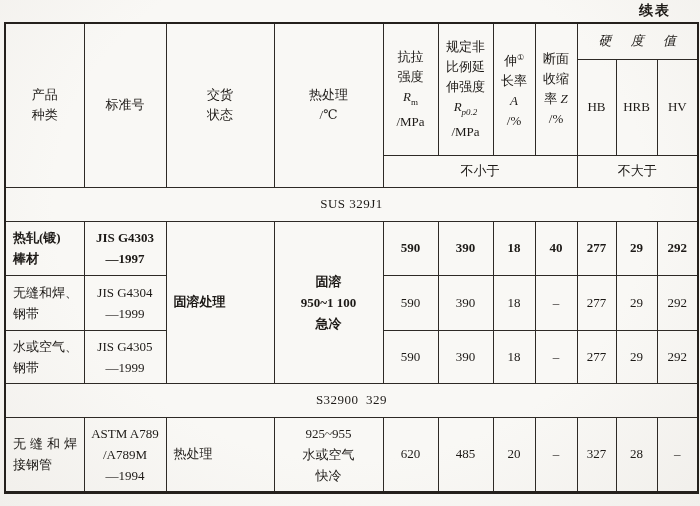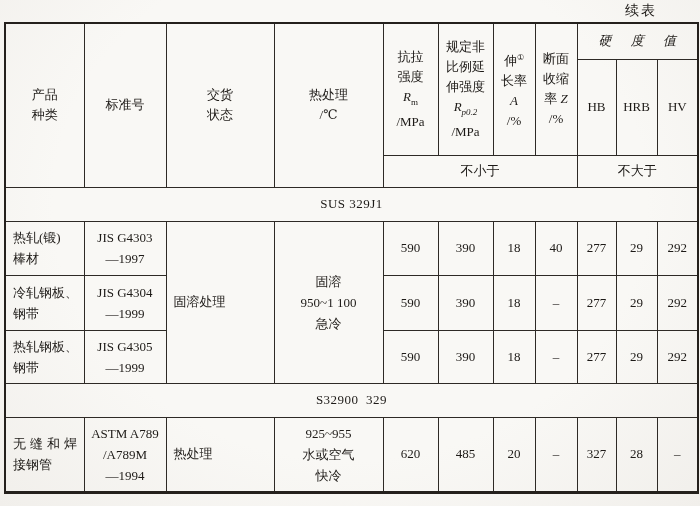--- a/index.html
+++ b/index.html
@@ -9,22 +9,22 @@
     color:#1d1a17;
     background:#f6f5f2;
   }
   .paper {
     position:relative;
     width:700px; height:506px;
     background: radial-gradient(ellipse at 50% 40%, #f9f8f5 60%, #f1efeb 100%);
     overflow:hidden;
   }
   .cont-label {
-    position:absolute; top:2px; right:43px;
-    font-size:14px; font-weight:normal; letter-spacing:2px;
+    position:absolute; top:2px; right:29px;
+    font-size:14px; font-weight:bold; letter-spacing:2px;
   }
   table.spec {
     position:absolute; left:4px; top:22px;
     width:693px;
     border-collapse:collapse;
     table-layout:fixed;
     font-size:13px;
   }
   table.spec, table.spec td {
     border:1px solid #2e2a26;
@@ -36,21 +36,21 @@
   td.leftcell { text-align:left; padding-left:7px; }
   td.section-row { white-space:pre; letter-spacing:0.5px; }
   td.hardness-lab { word-spacing:16px;font-style:italic; }
   sub { font-size:9px; }
   sup.note { font-size:8px; vertical-align:super; }
   i { font-family:"Liberation Serif","DejaVu Serif",serif; }
   .r1 { height:36px; }
   .r2 { height:96px; }
   .r3 { height:32px; }
   .r4 { height:34px; }
-  .r5 { height:54px; }
+  .r5 { height:54px;font-weight:bold; }
   .r6 { height:55px; }
   .r7 { height:53px; }
   .r8 { height:34px;padding-left:10px; }
   .r9 { height:75px;margin-left:48px; }
   .justify-first { letter-spacing:4px; }
 </style>
 </head>
 <body>
 
 <div class="paper">
@@ -147,38 +147,38 @@
       <td>590</td>
       <td>390</td>
       <td>18</td>
       <td>40</td>
       <td>277</td>
       <td>29</td>
       <td>292</td>
     </tr>
     <tr class="r6">
       <td class="leftcell">
-        <span class="ln">冷轧钢板、</span>
+        <span class="ln">无缝和焊、</span>
         <span class="ln">钢带</span>
       </td>
       <td>
         <span class="ln">JIS G4304</span>
         <span class="ln">—1999</span>
       </td>
       <td>590</td>
       <td>390</td>
       <td>18</td>
       <td>–</td>
       <td>277</td>
       <td>29</td>
       <td>292</td>
     </tr>
     <tr class="r7">
       <td class="leftcell">
-        <span class="ln">热轧钢板、</span>
+        <span class="ln">水或空气、</span>
         <span class="ln">钢带</span>
       </td>
       <td>
         <span class="ln">JIS G4305</span>
         <span class="ln">—1999</span>
       </td>
       <td>590</td>
       <td>390</td>
       <td>18</td>
       <td>–</td>

